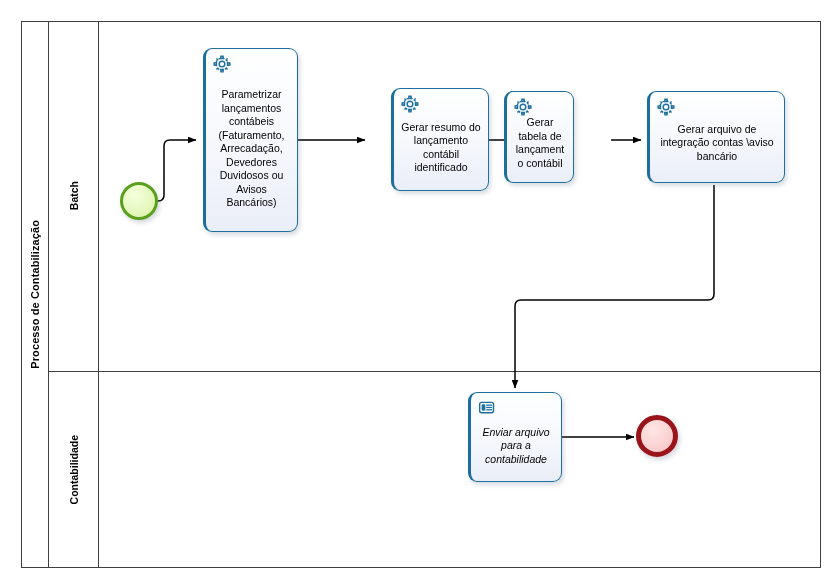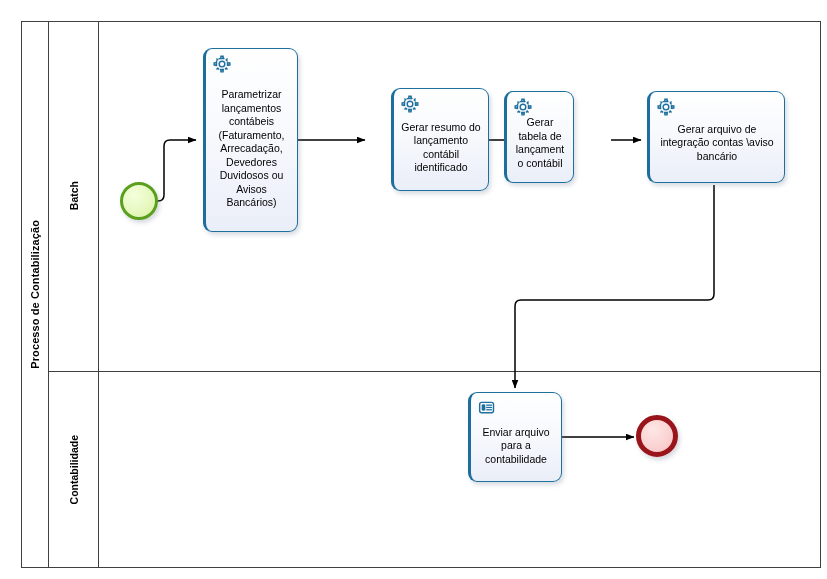--- a/index.html
+++ b/index.html
@@ -253,18 +253,18 @@
   <div class="task" style="left:468px; top:392px; width:94px; height:90px;">
     <svg class="task-icon" viewBox="0 0 24 24" xmlns="http://www.w3.org/2000/svg">
       <g>
         <rect x="3.2" y="5.2" width="16.6" height="12.4" rx="2.4" fill="none" stroke="#1f6f9e" stroke-width="1.7"></rect>
         <rect x="5.6" y="7.6" width="4.4" height="7.6" rx="1.6" fill="#1f6f9e"></rect>
         <rect x="11.0" y="7.8" width="7.0" height="1.5" fill="#1f6f9e"></rect>
         <rect x="11.0" y="10.6" width="7.0" height="1.5" fill="#1f6f9e"></rect>
         <rect x="11.0" y="13.4" width="7.0" height="1.5" fill="#1f6f9e"></rect>
       </g>
     </svg>
-    <div class="task-label" style="padding-top:18px;">Enviar arquivo para a contabilidade</div>
+    <div class="task-label" style="padding-top:18px;font-style:italic;">Enviar arquivo para a contabilidade</div>
   </div>
 
   <div class="event end-event" style="left:636px; top:415px; width:42px; height:42px;"></div>
 
 </div>
 
 </body></html>

